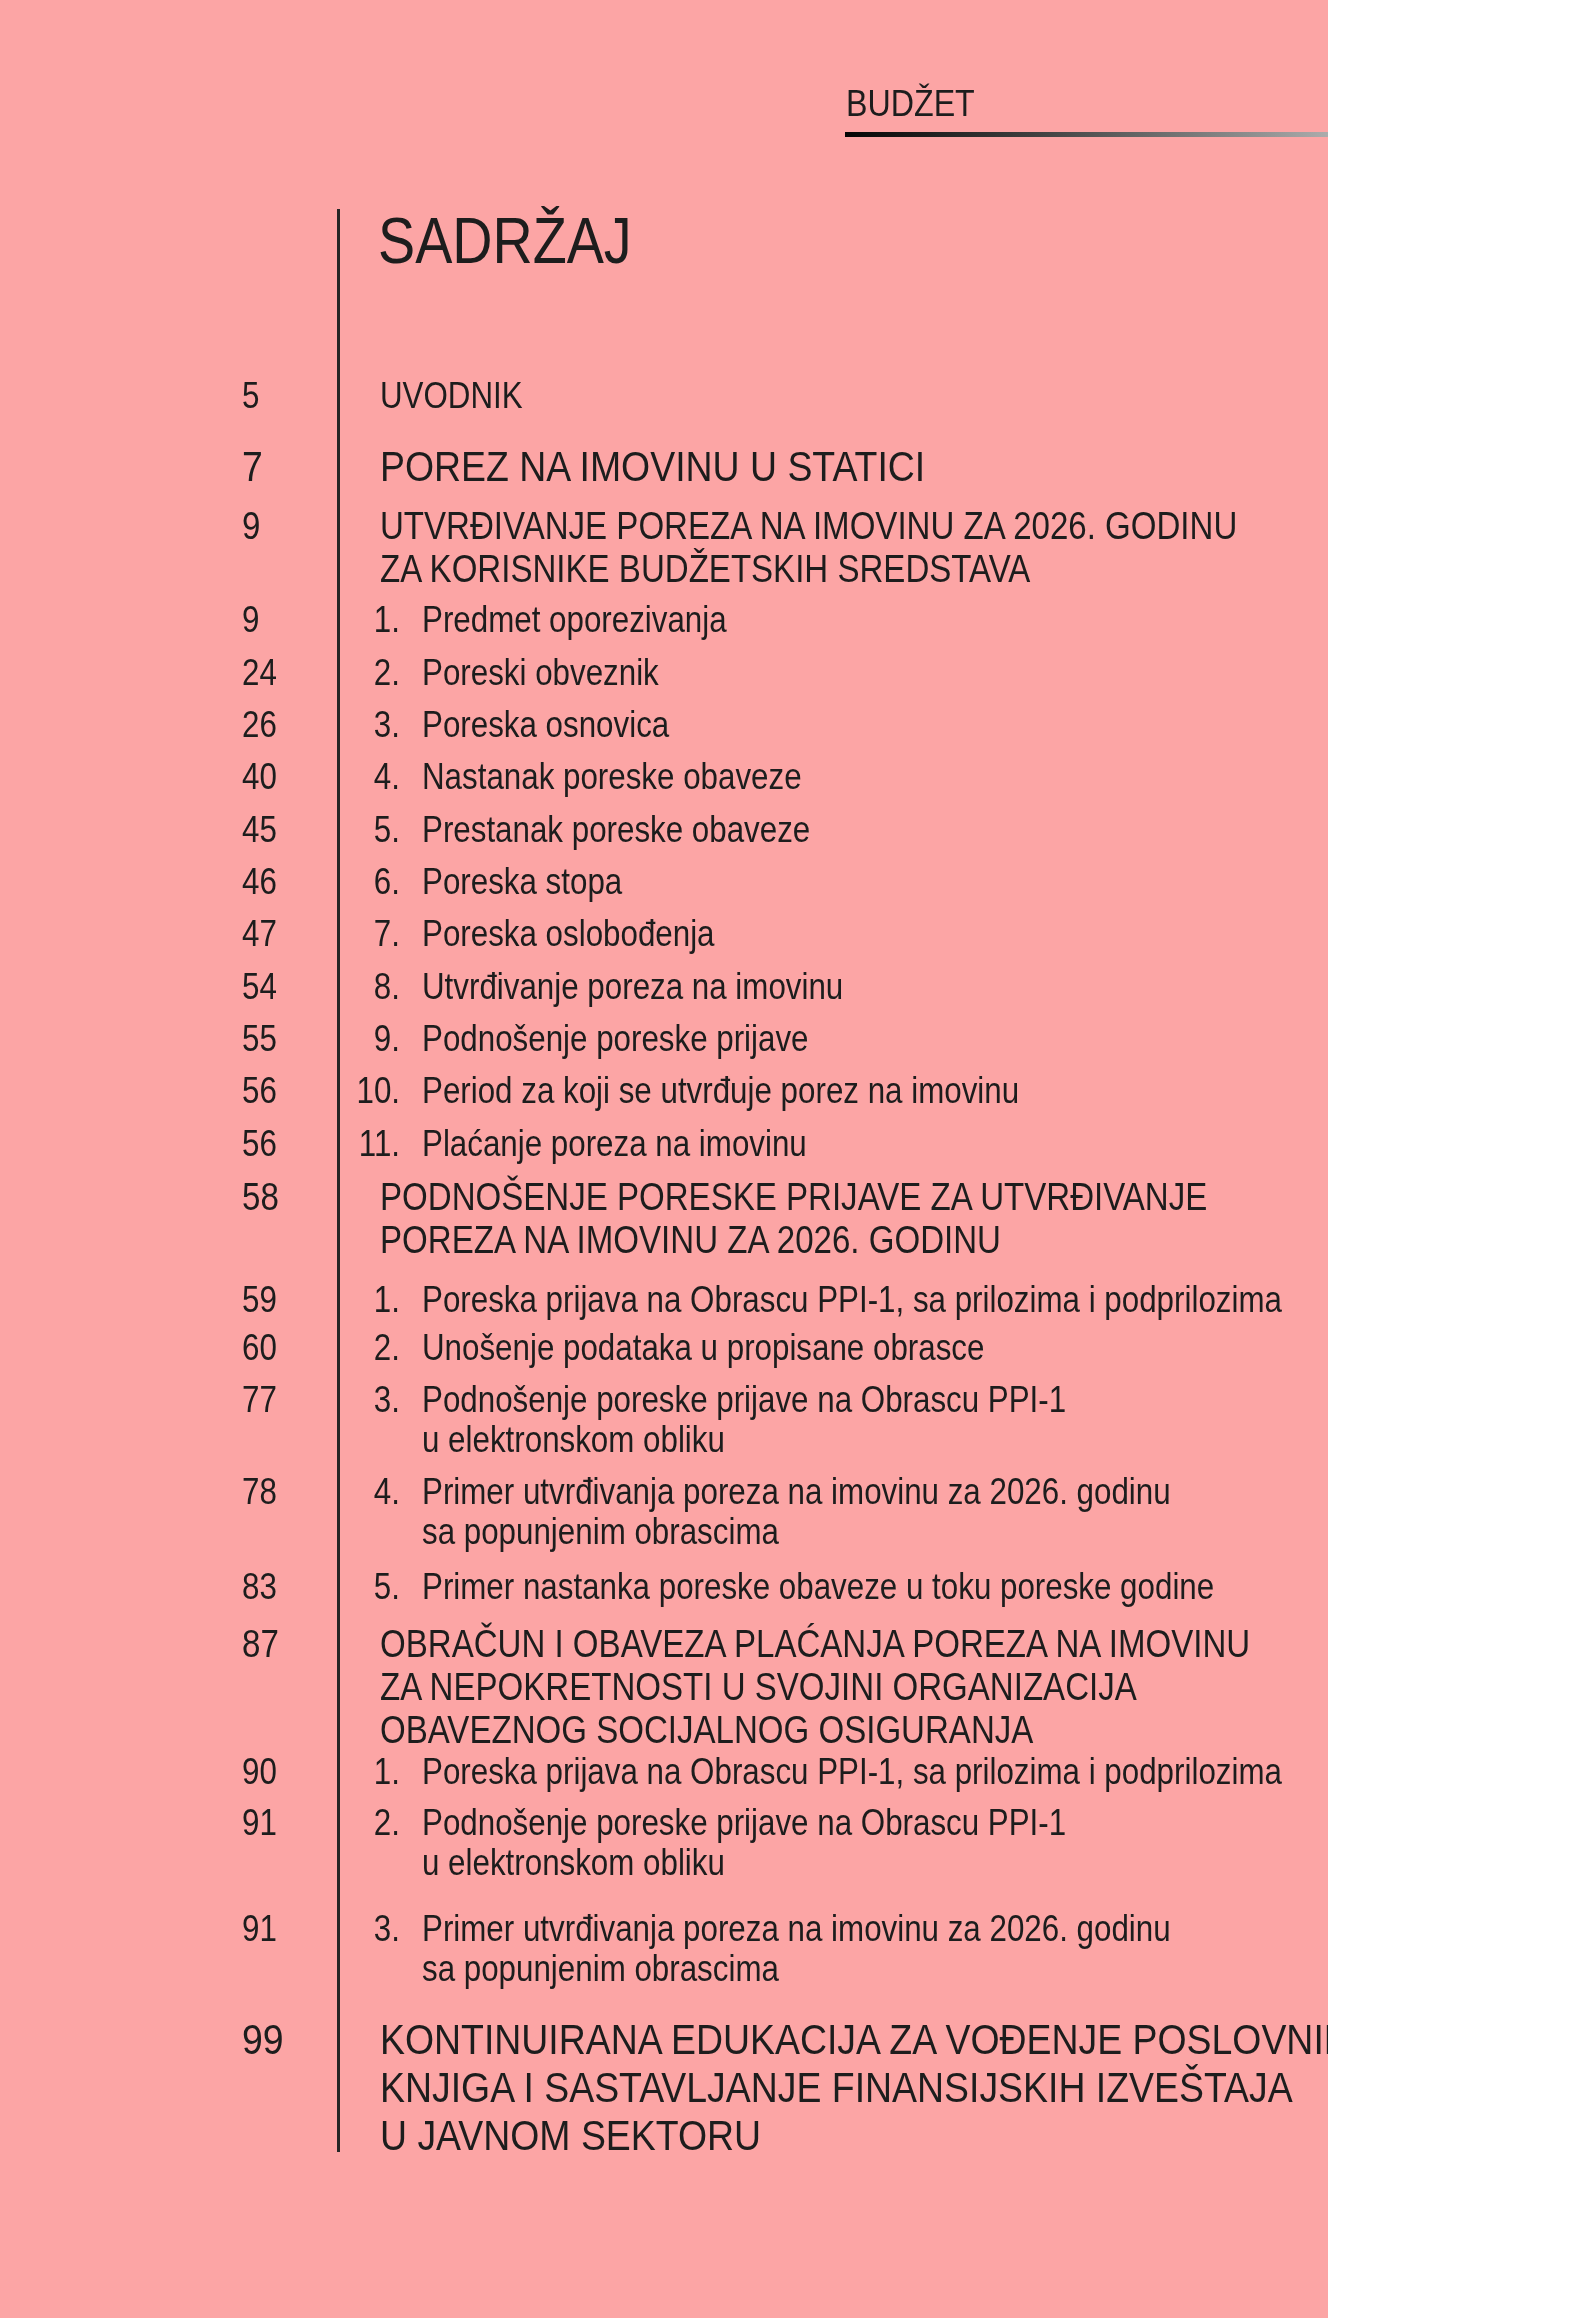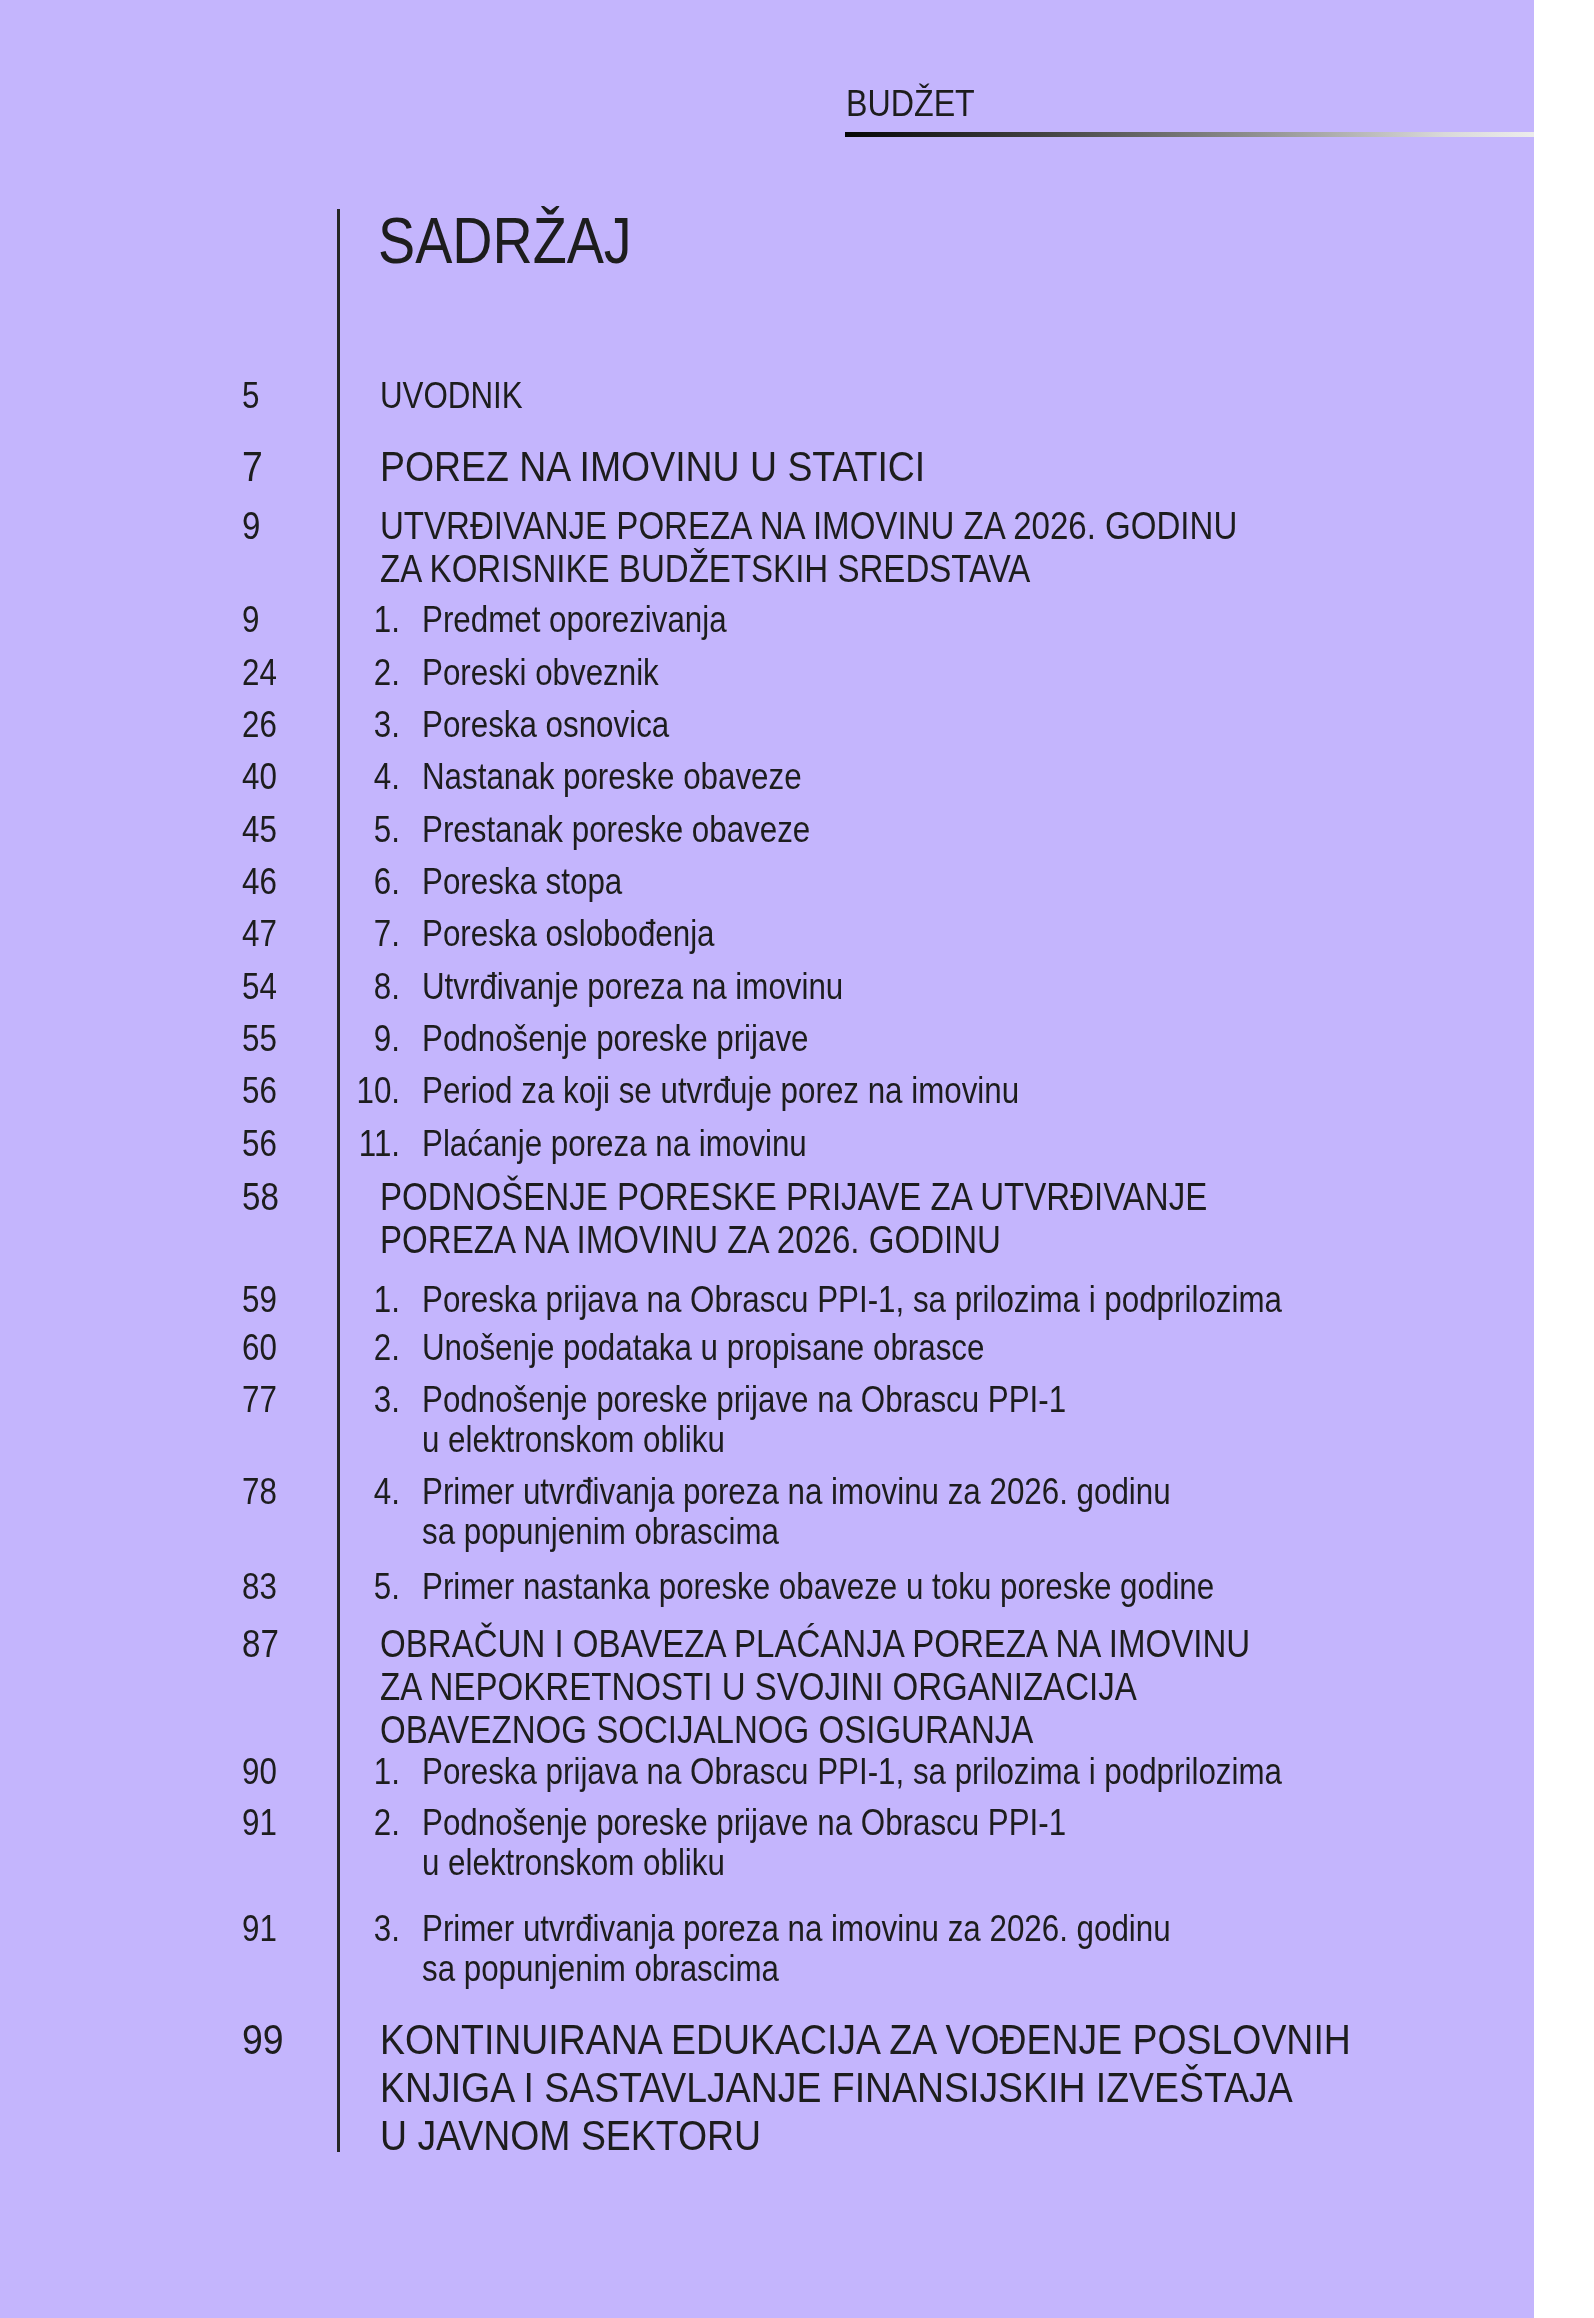--- a/index.html
+++ b/index.html
@@ -1,20 +1,20 @@
 <!DOCTYPE html>
 <html lang="sr" style="font-size:13px"><head>
 <meta charset="utf-8">
 <title>BUDŽET — Sadržaj</title>
 <style>
   html, body { margin:0; padding:0; background:#ffffff; }
   .page {
     position:relative;
-    width:1534px; height:2319px;
-    background:#c4b5fd;
+    width:1328px; height:2319px;
+    background:#fca5a5;
     font-family:"Liberation Sans","DejaVu Sans",sans-serif;
     color:#1d1d1d;
     overflow:hidden;
   }
   
   .masthead-title {
     position:absolute; left:846px; top:83px;
     font-size:37px; line-height:41px;
     white-space:nowrap;
     transform:scaleX(.87); transform-origin:0 0;

